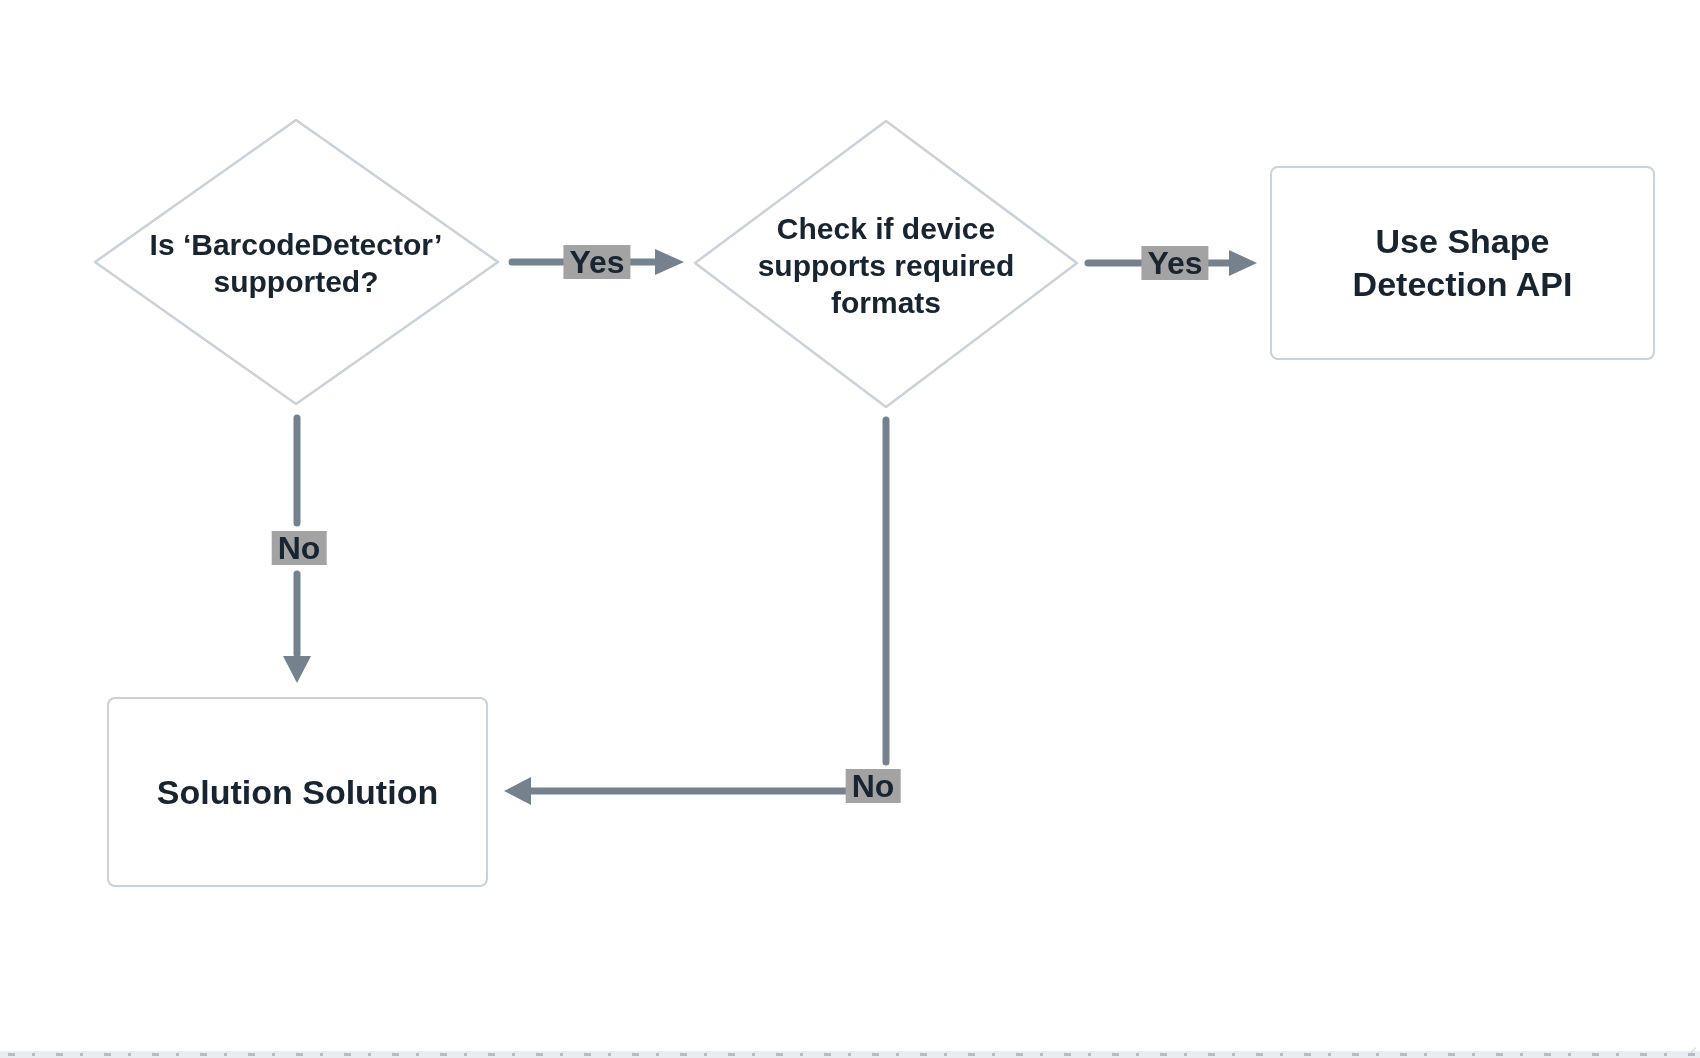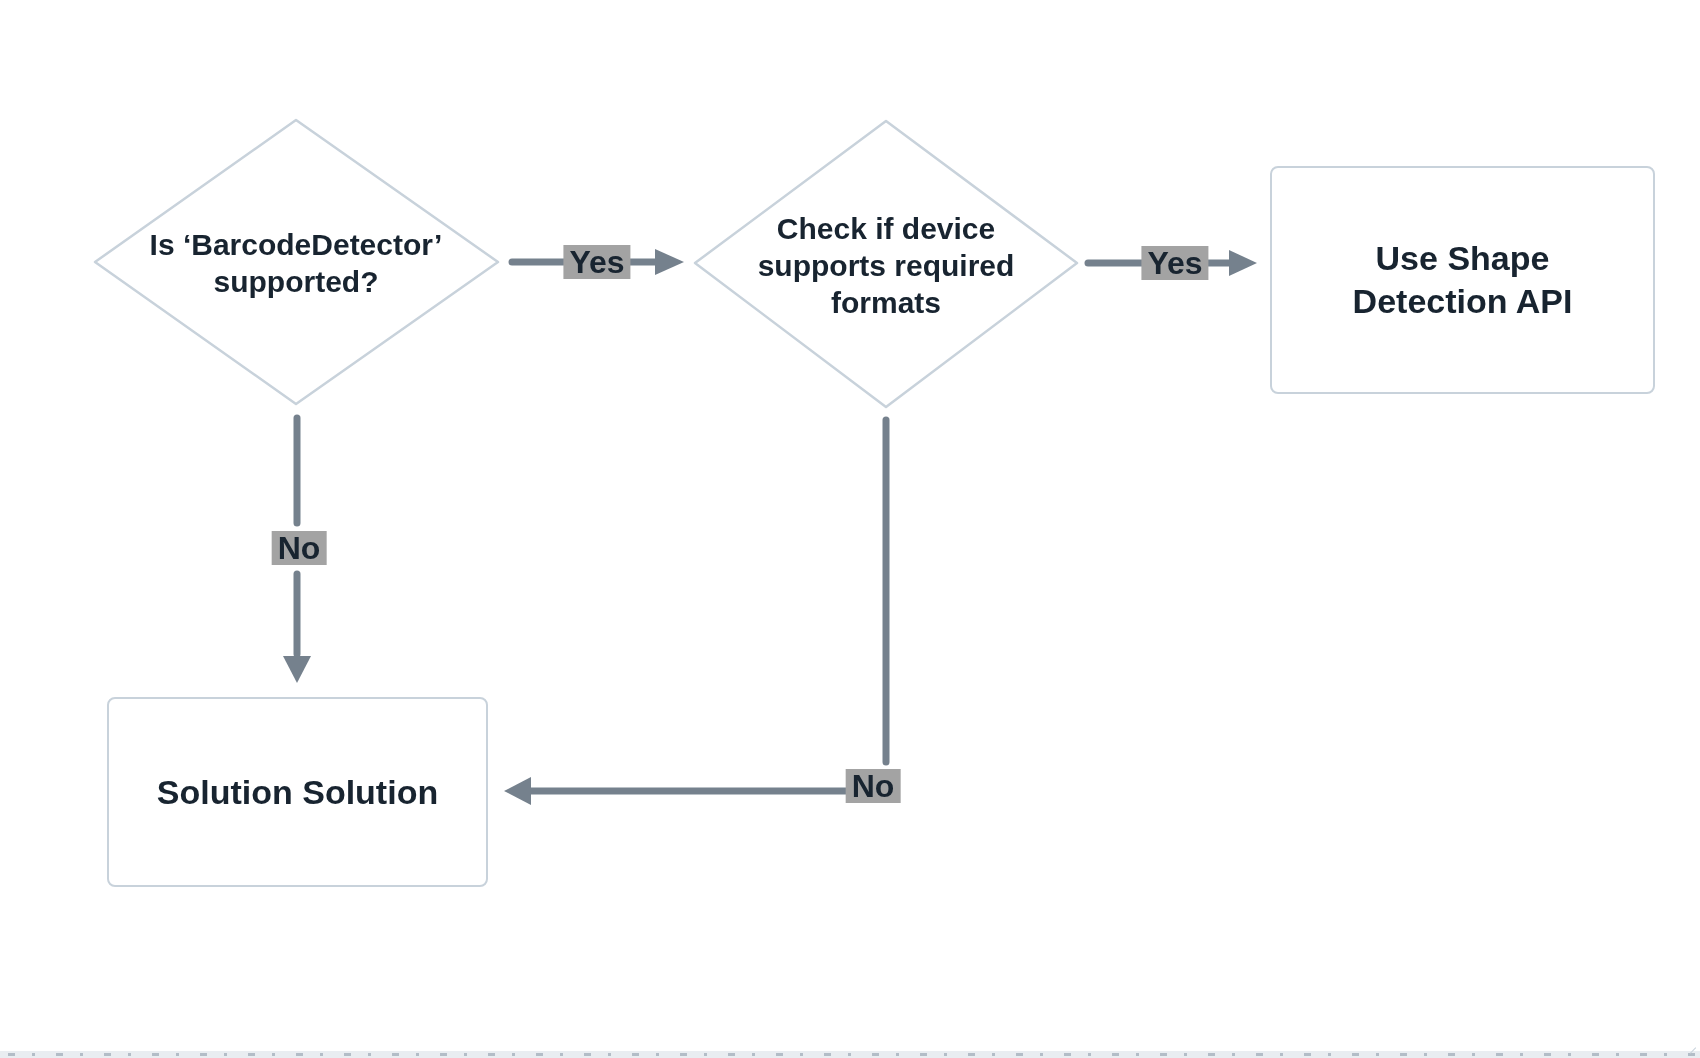--- a/index.html
+++ b/index.html
@@ -95,21 +95,21 @@
       <polygon class="edge-head" points="283,656 311,656 297,683"></polygon>
     </g>
 
     <g>
       <path class="edge-line" d="M886 420 V762"></path>
       <path class="edge-line" d="M530 791 H847"></path>
       <polygon class="edge-head" points="531,777 531,805 504,791"></polygon>
     </g>
   </svg>
 
-  <div class="rect-node" style="left:1270px;top:166px;width:385px;height:228px;">
+  <div class="rect-node" style="left:1270px;top:166px;width:385px;height:194px;">
     <div class="rect-label">Use Shape Detection API</div>
   </div>
 
   <div class="rect-node" style="left:107px;top:697px;width:381px;height:190px;">
     <div class="rect-label">Solution Solution</div>
   </div>
 
   <div class="node-label diamond-label" style="left:296px;top:263px;">Is ‘BarcodeDetector’ supported?</div>
 
   <div class="node-label diamond-label" style="left:886px;top:265px;">Check if device supports required formats</div>

